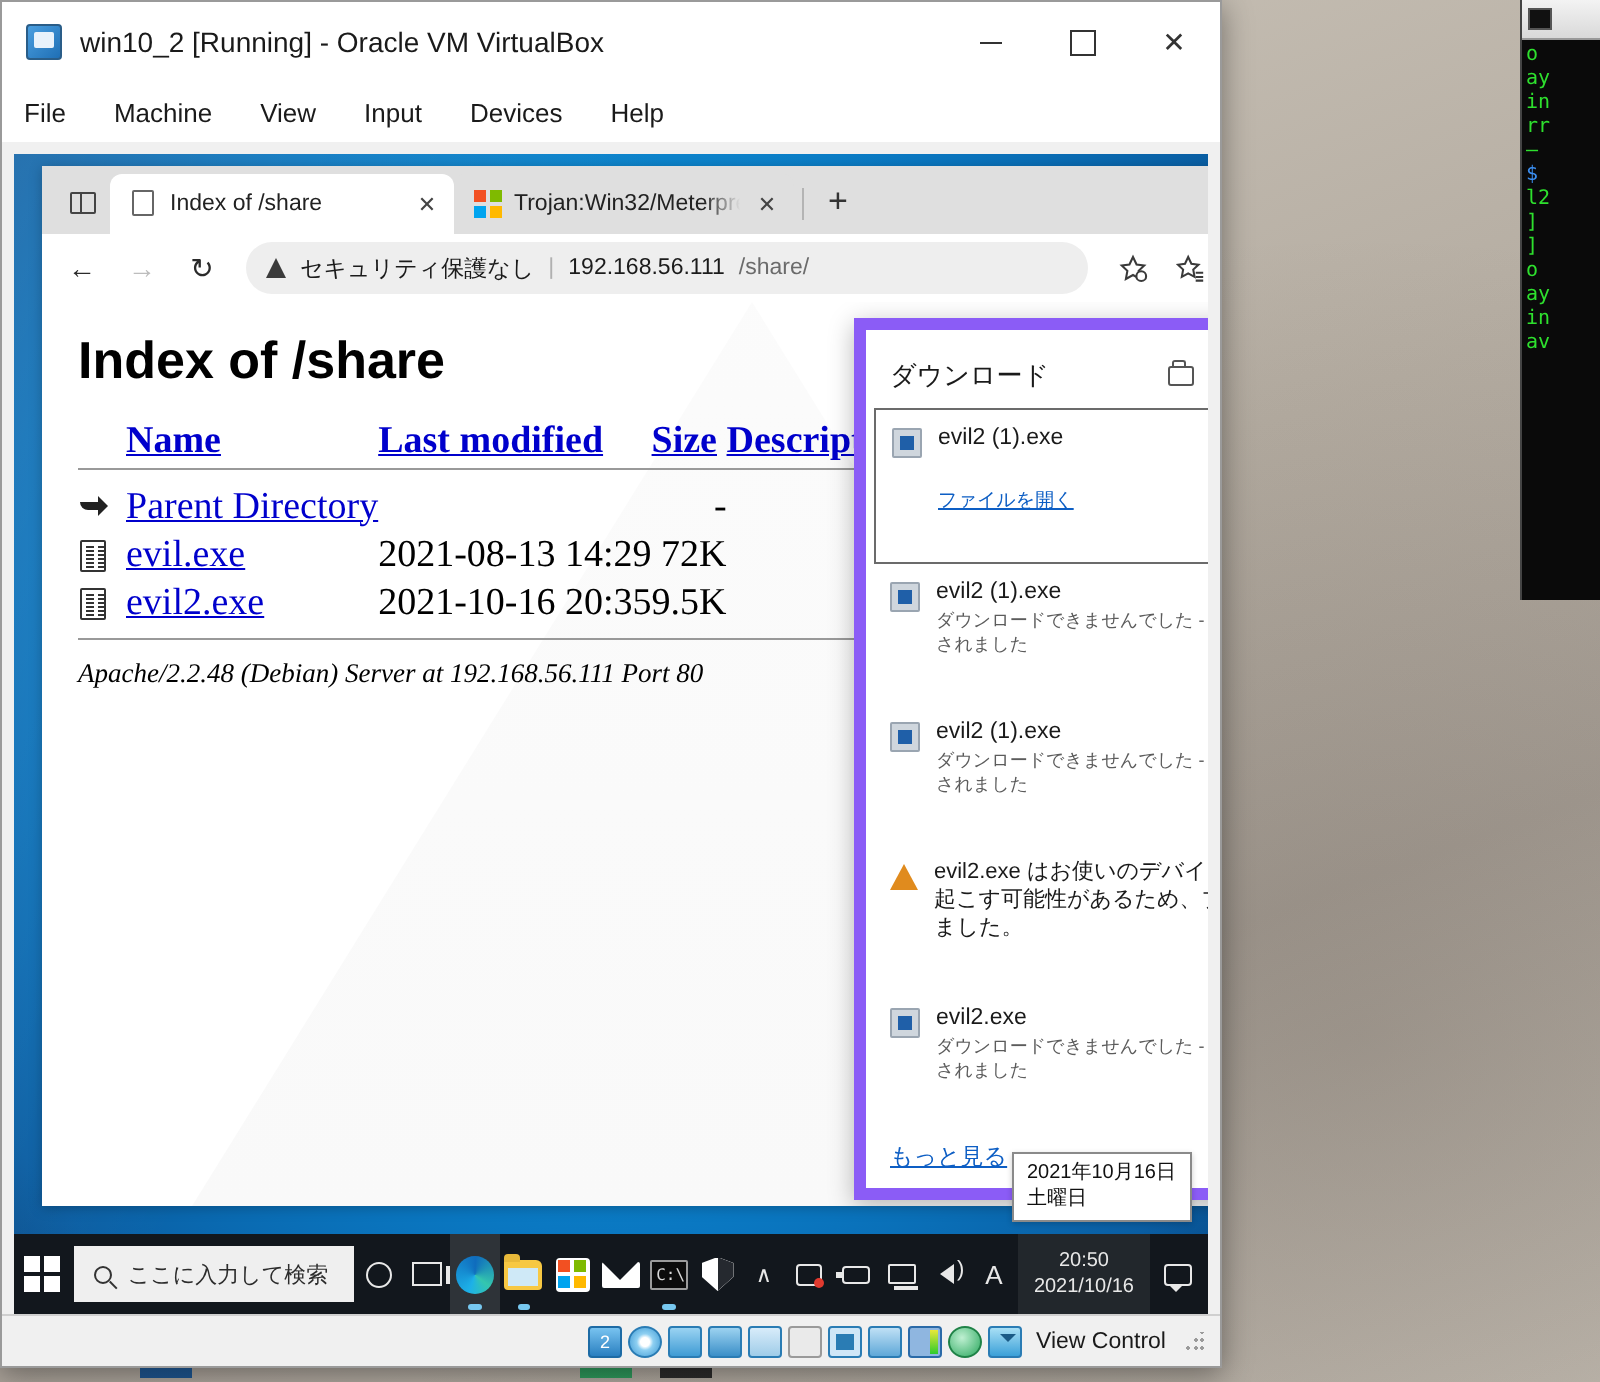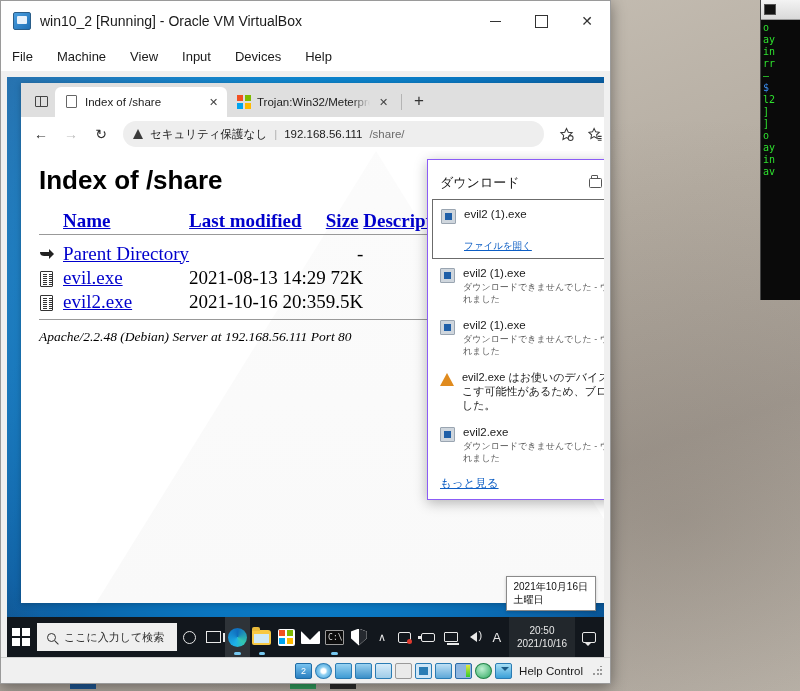--- a/index.html
+++ b/index.html
@@ -233,21 +233,21 @@
   }
   .ficon-bin::after {
     content: ""; position: absolute; left: 7.5px; top: 2px; width: 3.5px; height: 11px;
     background: repeating-linear-gradient(#333 0 1px, #fff 1px 2px);
   }
   #apache-footer { font-family: "Liberation Serif", serif; font-style: italic; font-size: 13.5px; color: #000; margin-top: 8px; }
 
   
   #downloads-panel {
     position: absolute; left: 406px; top: 8px; width: 258px; background: #ffffff;
-    border: 1px solid #8b5cf6; box-shadow: 0 3px 12px rgba(0,0,0,.28);
+    border: 6px solid #8b5cf6; box-shadow: 0 3px 12px rgba(0,0,0,.28);
     padding: 4px 0 8px 0; z-index: 20;
   }
   #dl-header { display: flex; align-items: center; padding: 7px 8px 5px 12px; }
   #dl-title { font-size: 13px; color: #1a1a1a; flex: 1 1 auto; }
   .dl-hdr-ico { width: 23px; height: 23px; display: flex; align-items: center; justify-content: center; color: #444; }
   .ico-folder {
     width: 13px; height: 10px; border: 1.3px solid #555; border-radius: 1.5px; position: relative;
   }
   .ico-folder::before {
     content: ""; position: absolute; left: 1px; top: -3.4px; width: 5px; height: 3px;
@@ -255,21 +255,21 @@
   }
   .ico-search {
     width: 9px; height: 9px; border: 1.4px solid #555; border-radius: 50%; position: relative;
   }
   .ico-search::after {
     content: ""; position: absolute; right: -4px; bottom: -3px; width: 5px; height: 1.4px;
     background: #555; transform: rotate(45deg);
   }
   .ico-more { font-size: 14px; letter-spacing: 1px; color: #555; line-height: 6px; }
   .dl-item {
-    display: flex; gap: 8px; padding: 7px 10px 6px 12px; align-items: flex-start;
+    display: flex; gap: 8px; padding: 7px 10px 24px 12px; align-items: flex-start;
   }
   .dl-item.selected {
     border: 1.3px solid #6b6b6b; margin: 0 4px; padding-left: 8px;
   }
   .dl-file-ico { width: 15px; height: 15px; flex: 0 0 auto; margin-top: 2px; position: relative; }
   .dl-file-ico.exe {
     background: #cfd6dd; border: 1px solid #9aa5b1; border-radius: 1px;
   }
   .dl-file-ico.exe::after {
     content: ""; position: absolute; left: 3px; top: 3px; width: 7px; height: 7px;
@@ -785,17 +785,17 @@
     <span class="sb-ico sb-cd"></span>
     <span class="sb-ico sb-fd"></span>
     <span class="sb-ico sb-net"></span>
     <span class="sb-ico sb-usb"></span>
     <span class="sb-ico sb-sf"></span>
     <span class="sb-ico sb-disp"></span>
     <span class="sb-ico sb-vrdp"></span>
     <span class="sb-ico sb-rec"></span>
     <span class="sb-ico sb-mouse"></span>
     <span class="sb-ico sb-host"></span>
-    <span id="sb-hostkey">Help Control</span>
+    <span id="sb-hostkey">View Control</span>
     <span id="sb-grip"></span>
   </div>
 
 </div>
 
 </body></html>

